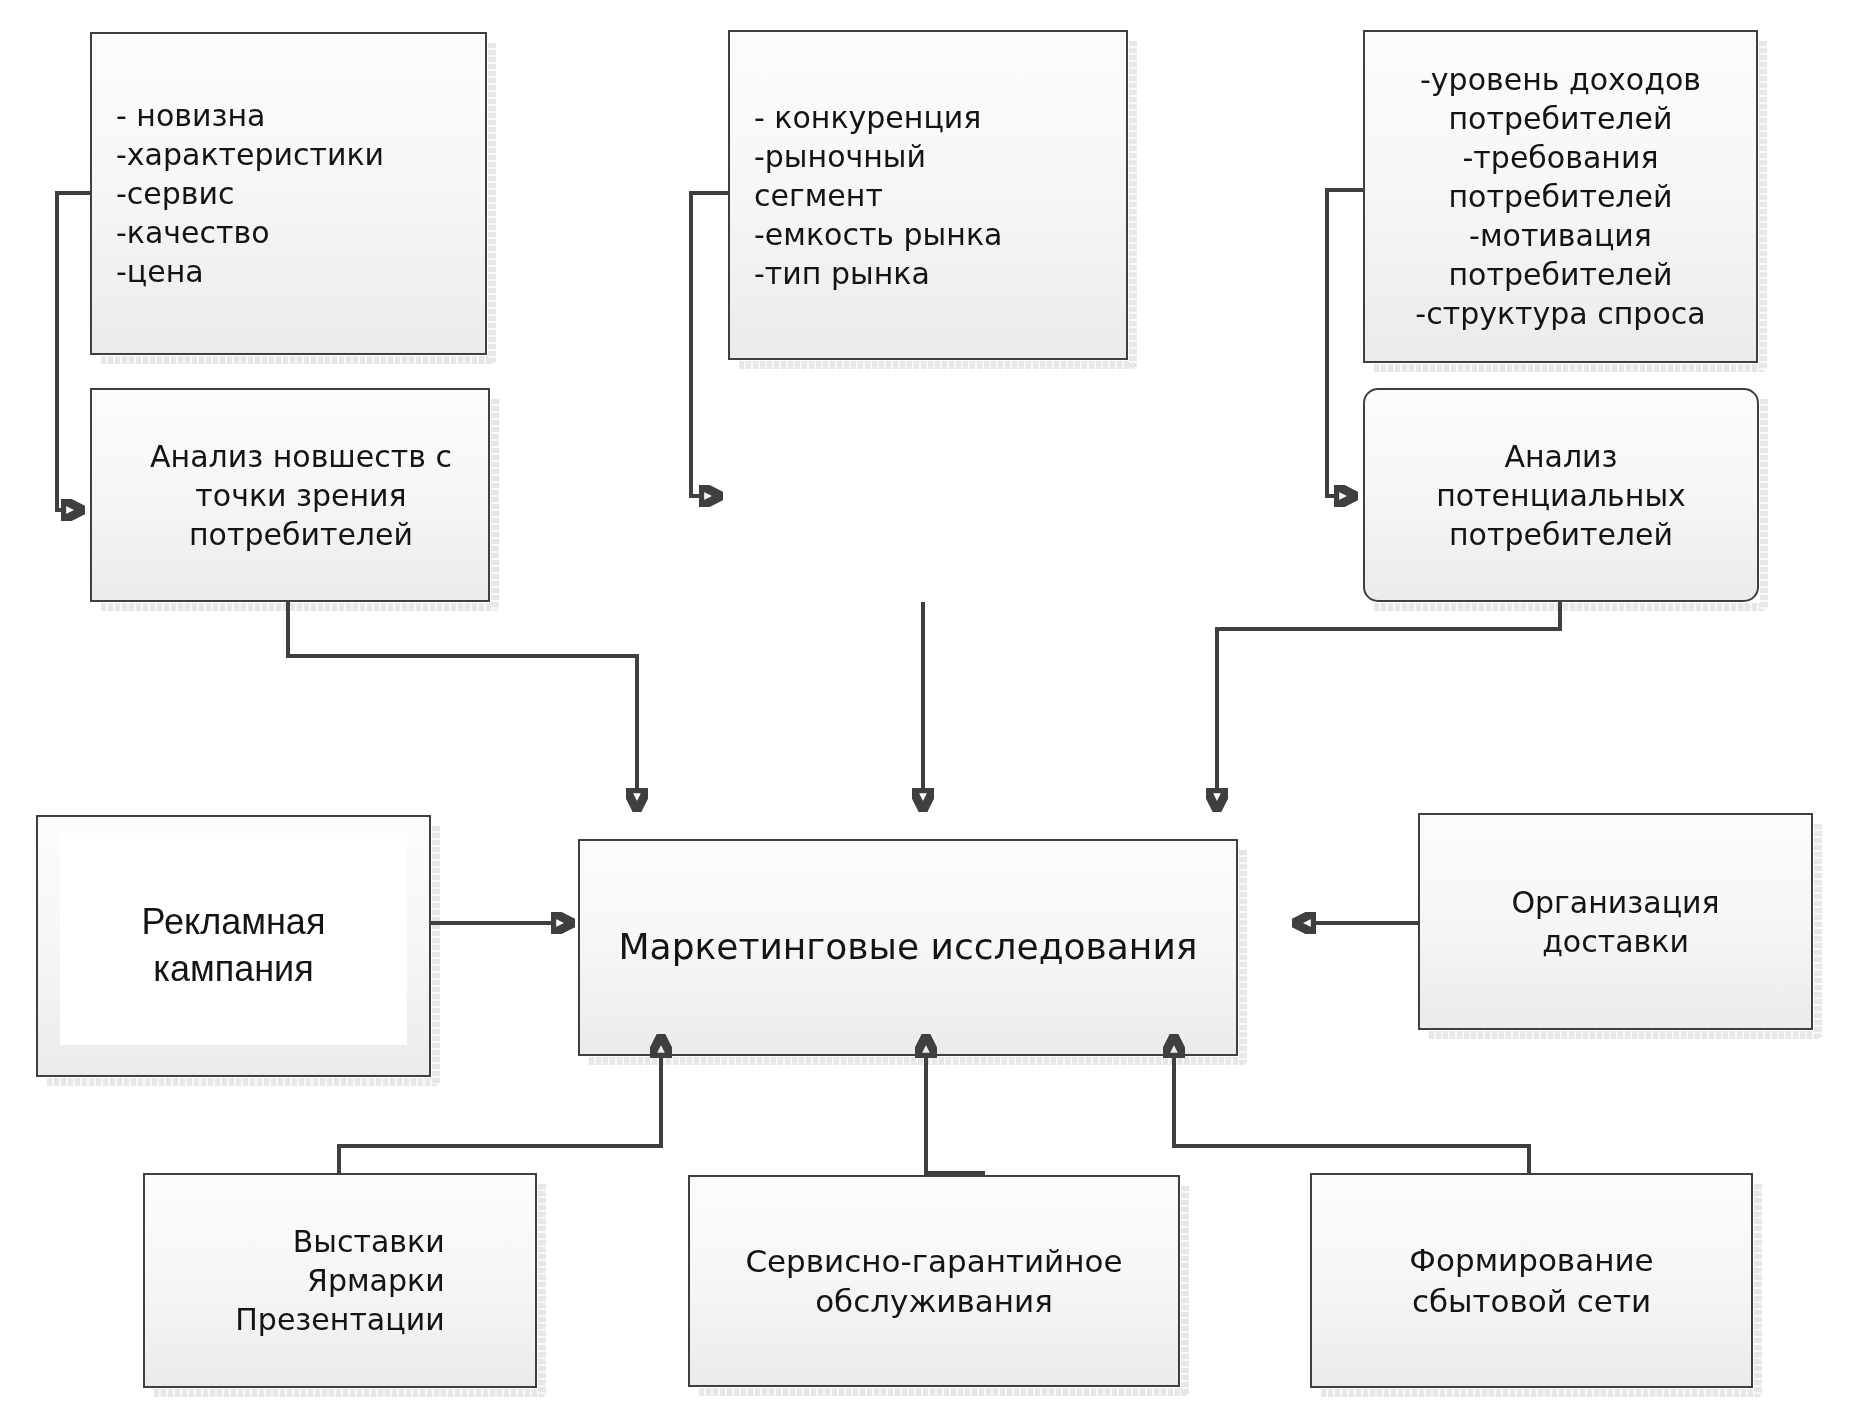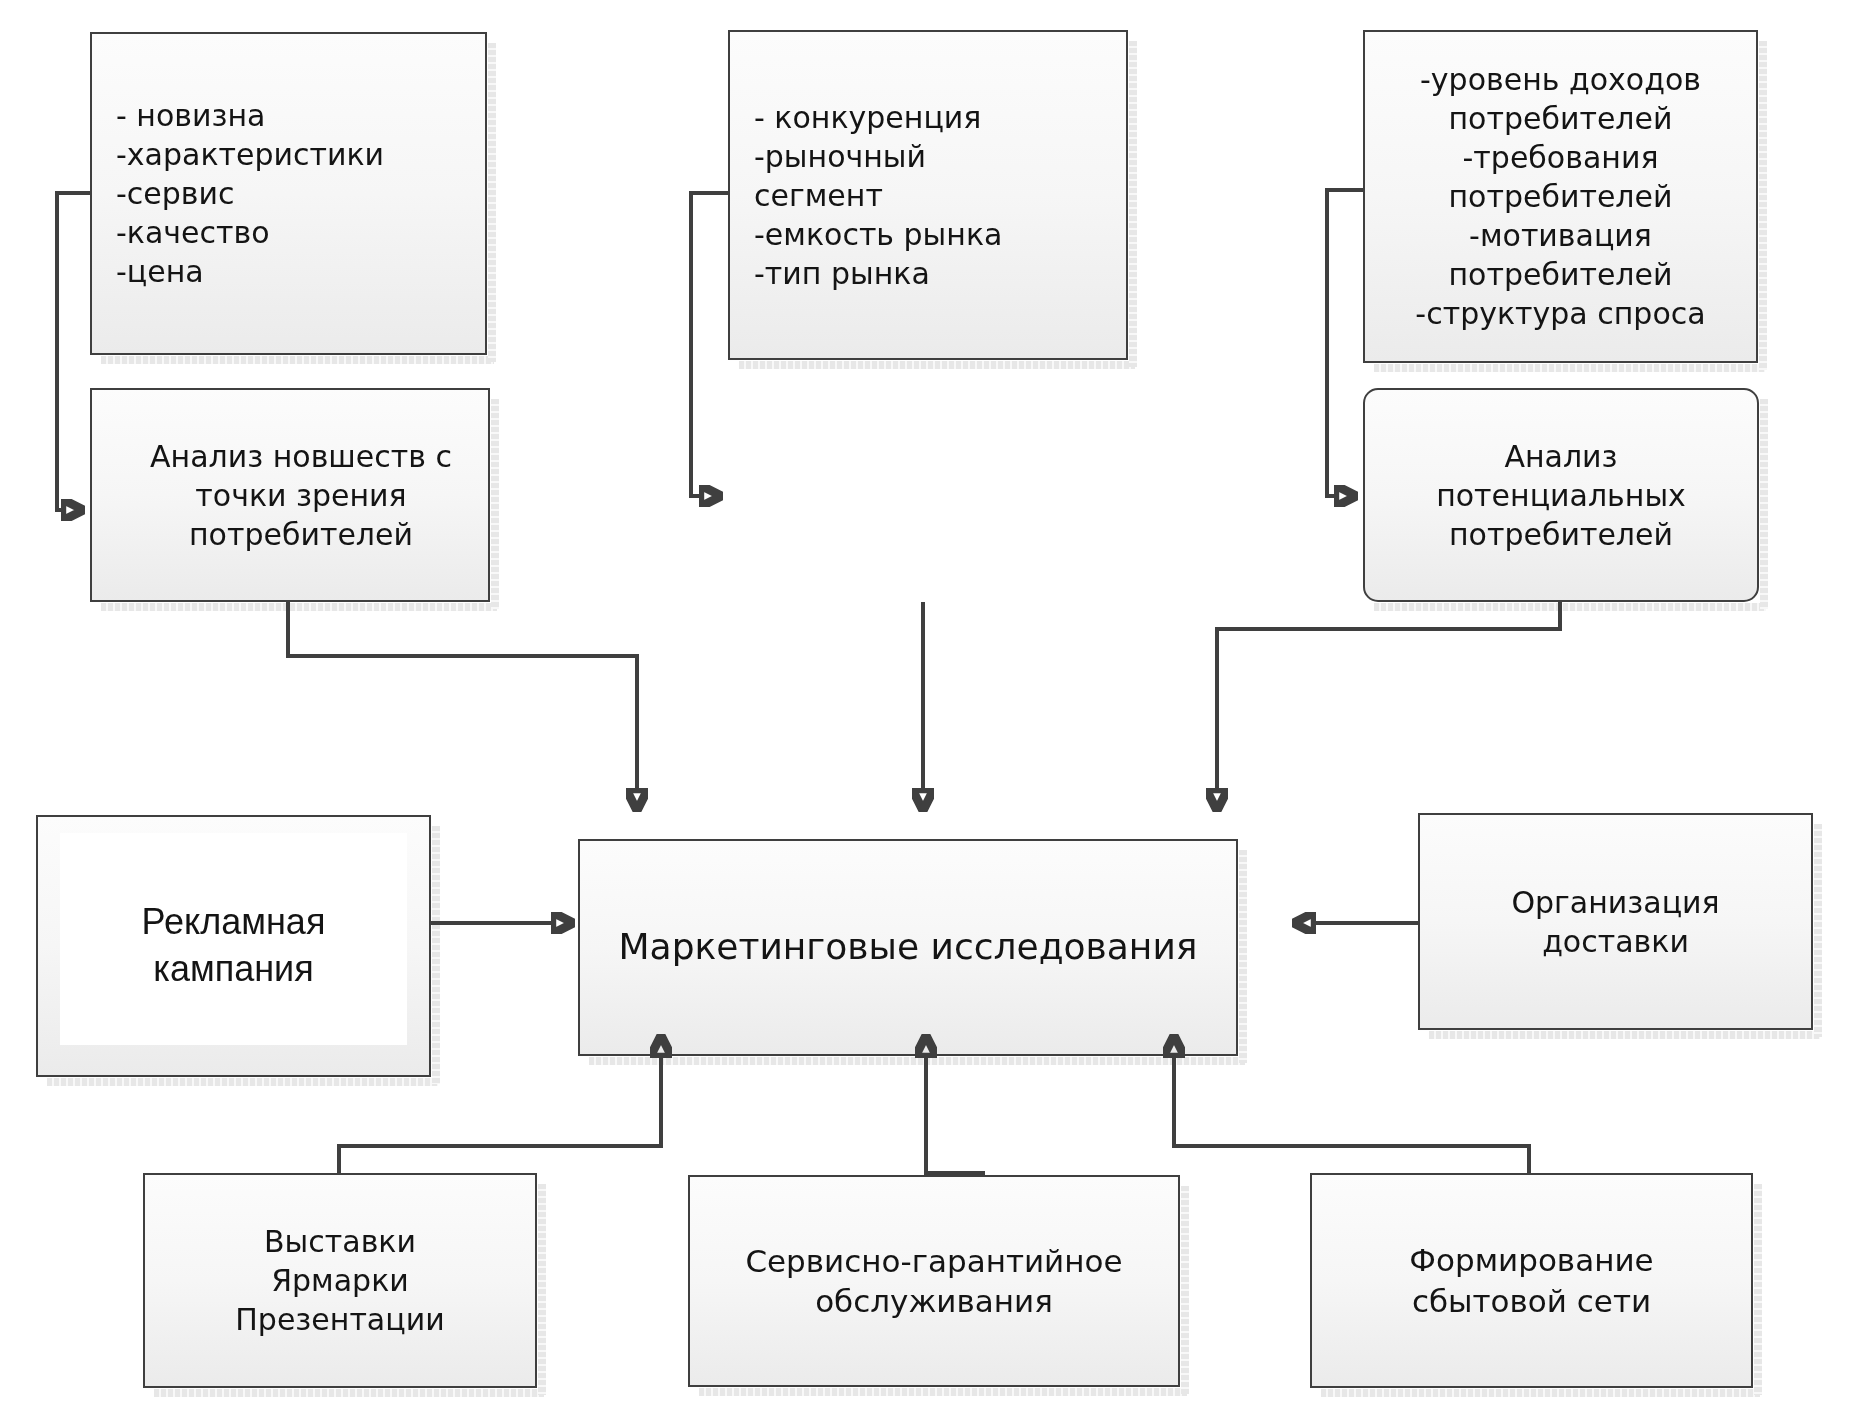--- a/index.html
+++ b/index.html
@@ -35,21 +35,21 @@
   
   #n-product   {left:90px;  top:32px;  width:397px;height:323px;font-size:30px;}
   #n-market    {left:728px; top:30px;  width:400px;height:330px;font-size:30px;}
   #n-consumer  {left:1363px;top:30px;  width:395px;height:333px;font-size:30px;}
   #n-novelty   {left:90px;  top:388px; width:400px;height:214px;font-size:30px;padding-left:22px;}
   #n-complex   {left:728px; top:388px; width:396px;height:214px;font-size:30px;}
   #n-potential {left:1363px;top:388px; width:396px;height:214px;font-size:30px;border-radius:15px;}
   #n-ad        {left:36px;  top:815px; width:395px;height:262px;font-size:36px;font-family:"Liberation Sans",sans-serif;}
   #n-marketing {left:578px; top:815px; width:660px;height:217px;font-size:36px;margin-top:24px;}
   #n-delivery  {left:1418px;top:813px; width:395px;height:217px;font-size:30px;}
-  #n-exhibit   {left:143px; top:1173px;width:394px;height:215px;font-size:30px;}
+  #n-exhibit   {left:143px; top:1173px;width:394px;height:215px;font-size:30px;text-align:right;}
   #n-service   {left:688px; top:1175px;width:492px;height:212px;font-size:31px;}
   #n-sales     {left:1310px;top:1173px;width:443px;height:215px;font-size:31px;}
 
   
   .inner-panel{
     position:absolute;left:22px;right:22px;top:16px;bottom:30px;
     background:#ffffff;z-index:0;
   }
 
   .edges{

